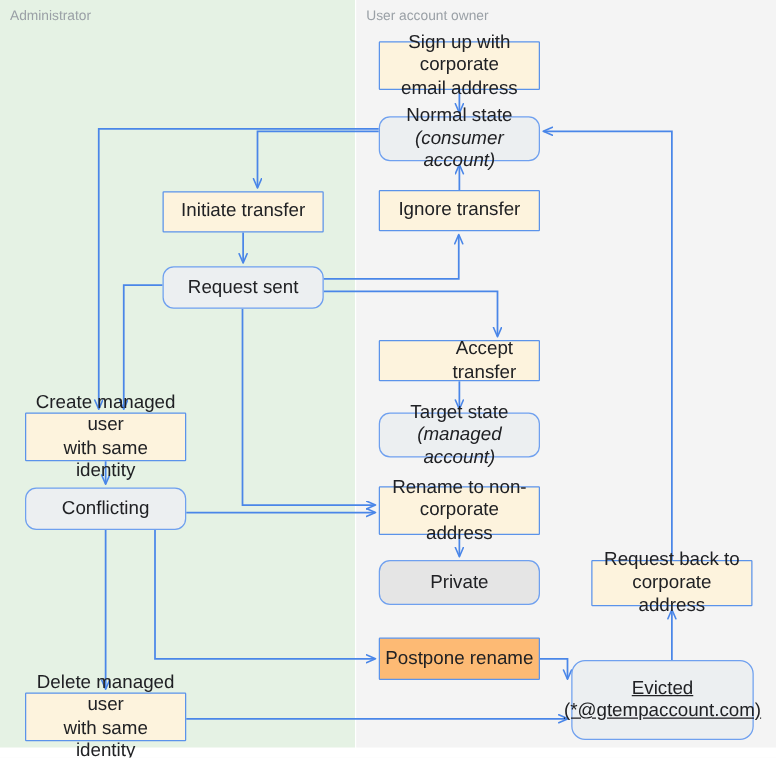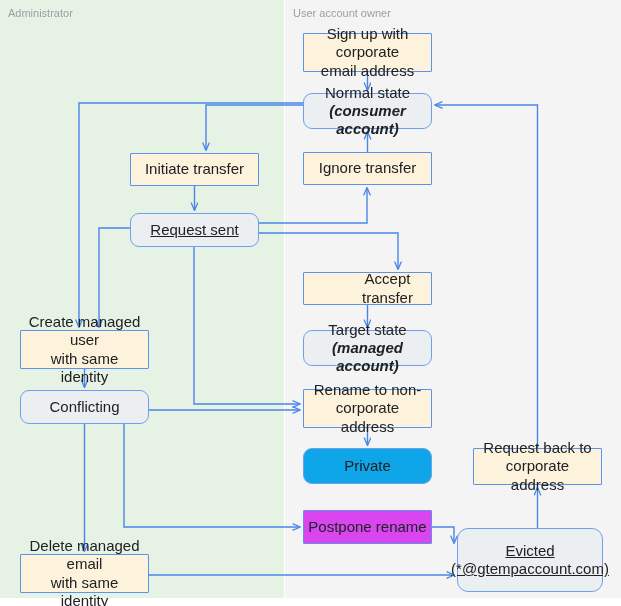--- a/index.html
+++ b/index.html
@@ -5,21 +5,21 @@
   html,body{margin:0;padding:0;background:#ffffff;}
   body{width:621px;height:606px;font-family:"Liberation Sans",sans-serif;position:relative;overflow:hidden;}
   #stage{position:absolute;left:0;top:0;width:621px;height:606px;}
   svg.layer{position:absolute;left:0;top:0;width:621px;height:606px;}
   .lane-label{position:absolute;font-size:11px;color:#9aa0a6;white-space:nowrap;}
   .node{position:absolute;box-sizing:border-box;display:flex;align-items:center;justify-content:center;
         text-align:center;font-size:15px;color:#202124;line-height:1.22;padding:2px 4px;}
   .action{background:#fdf3dd;border:1px solid #5b93ea;border-radius:1px;}
   .state{background:#eceff1;border:1.3px solid #6fa0ef;border-radius:9px;}
   .state-big{border-radius:11px;}
-  .node i{font-style:italic;font-weight:bold;}
+  .node i{font-style:italic;}
   .node span.l2{display:block;}
 </style>
 </head>
 <body>
 
 <div id="stage">
 
   <div id="lanes">
       <div style="position: absolute; top: 0px; height: 598px; left: 0px; width: 284px; background: rgb(229, 242, 228);"></div>
       <div class="lane-label" style="left: 8px; top: 7px; color: rgb(154, 160, 166);">Administrator</div>
@@ -72,21 +72,21 @@
       <div class="node action" style="left: 130px; top: 153px; width: 129px; height: 33px; background: rgb(253, 243, 221); border-color: rgb(91, 147, 234);">
         <div>
           <span class="l2">Initiate transfer</span>
         </div>
       </div>
       <div class="node action" style="left: 303px; top: 152px; width: 129px; height: 33px; background: rgb(253, 243, 221); border-color: rgb(91, 147, 234);">
         <div>
           <span class="l2">Ignore transfer</span>
         </div>
       </div>
-      <div class="node state" style="left: 130px; top: 213px; width: 129px; height: 34px; background: rgb(236, 239, 241); text-decoration: underline;">
+      <div class="node state" style="left: 130px; top: 213px; width: 129px; height: 34px; background: rgb(236, 239, 241);">
         <div>
           <span class="l2">Request sent</span>
         </div>
       </div>
       <div class="node action" style="left: 303px; top: 272px; width: 129px; height: 33px; background: rgb(253, 243, 221); border-color: rgb(91, 147, 234); padding-left: 44px;">
         <div>
           <span class="l2">Accept transfer</span>
         </div>
       </div>
       <div class="node state" style="left: 303px; top: 330px; width: 129px; height: 36px; background: rgb(236, 239, 241);">
@@ -105,39 +105,39 @@
         <div>
           <span class="l2">Rename to non-</span>
           <span class="l2">corporate address</span>
         </div>
       </div>
       <div class="node state" style="left: 20px; top: 390px; width: 129px; height: 34px; background: rgb(236, 239, 241);">
         <div>
           <span class="l2">Conflicting</span>
         </div>
       </div>
-      <div class="node state" style="left: 303px; top: 448px; width: 129px; height: 36px; background: #0ea5e9;">
+      <div class="node state" style="left: 303px; top: 448px; width: 129px; height: 36px; background: #e5e5e5;">
         <div>
           <span class="l2">Private</span>
         </div>
       </div>
       <div class="node action" style="left: 473px; top: 448px; width: 129px; height: 37px; background: rgb(253, 243, 221); border-color: rgb(91, 147, 234);">
         <div>
           <span class="l2">Request back to</span>
           <span class="l2">corporate address</span>
         </div>
       </div>
-      <div class="node action" style="left: 303px; top: 510px; width: 129px; height: 34px; background: #d946ef; border-color: rgb(91, 147, 234);">
+      <div class="node action" style="left: 303px; top: 510px; width: 129px; height: 34px; background: #fdba74; border-color: rgb(91, 147, 234);">
         <div>
           <span class="l2">Postpone rename</span>
         </div>
       </div>
       <div class="node action" style="left: 20px; top: 554px; width: 129px; height: 39px; background: rgb(253, 243, 221); border-color: rgb(91, 147, 234);">
         <div>
-          <span class="l2">Delete managed email</span>
+          <span class="l2">Delete managed user</span>
           <span class="l2">with same identity</span>
         </div>
       </div>
       <div class="node state state-big" style="left: 457px; top: 528px; width: 146px; height: 64px; background: rgb(236, 239, 241); text-decoration: underline;">
         <div>
           <span class="l2">Evicted</span>
           <span class="l2">(*@gtempaccount.com)</span>
         </div>
       </div>
     </div>

